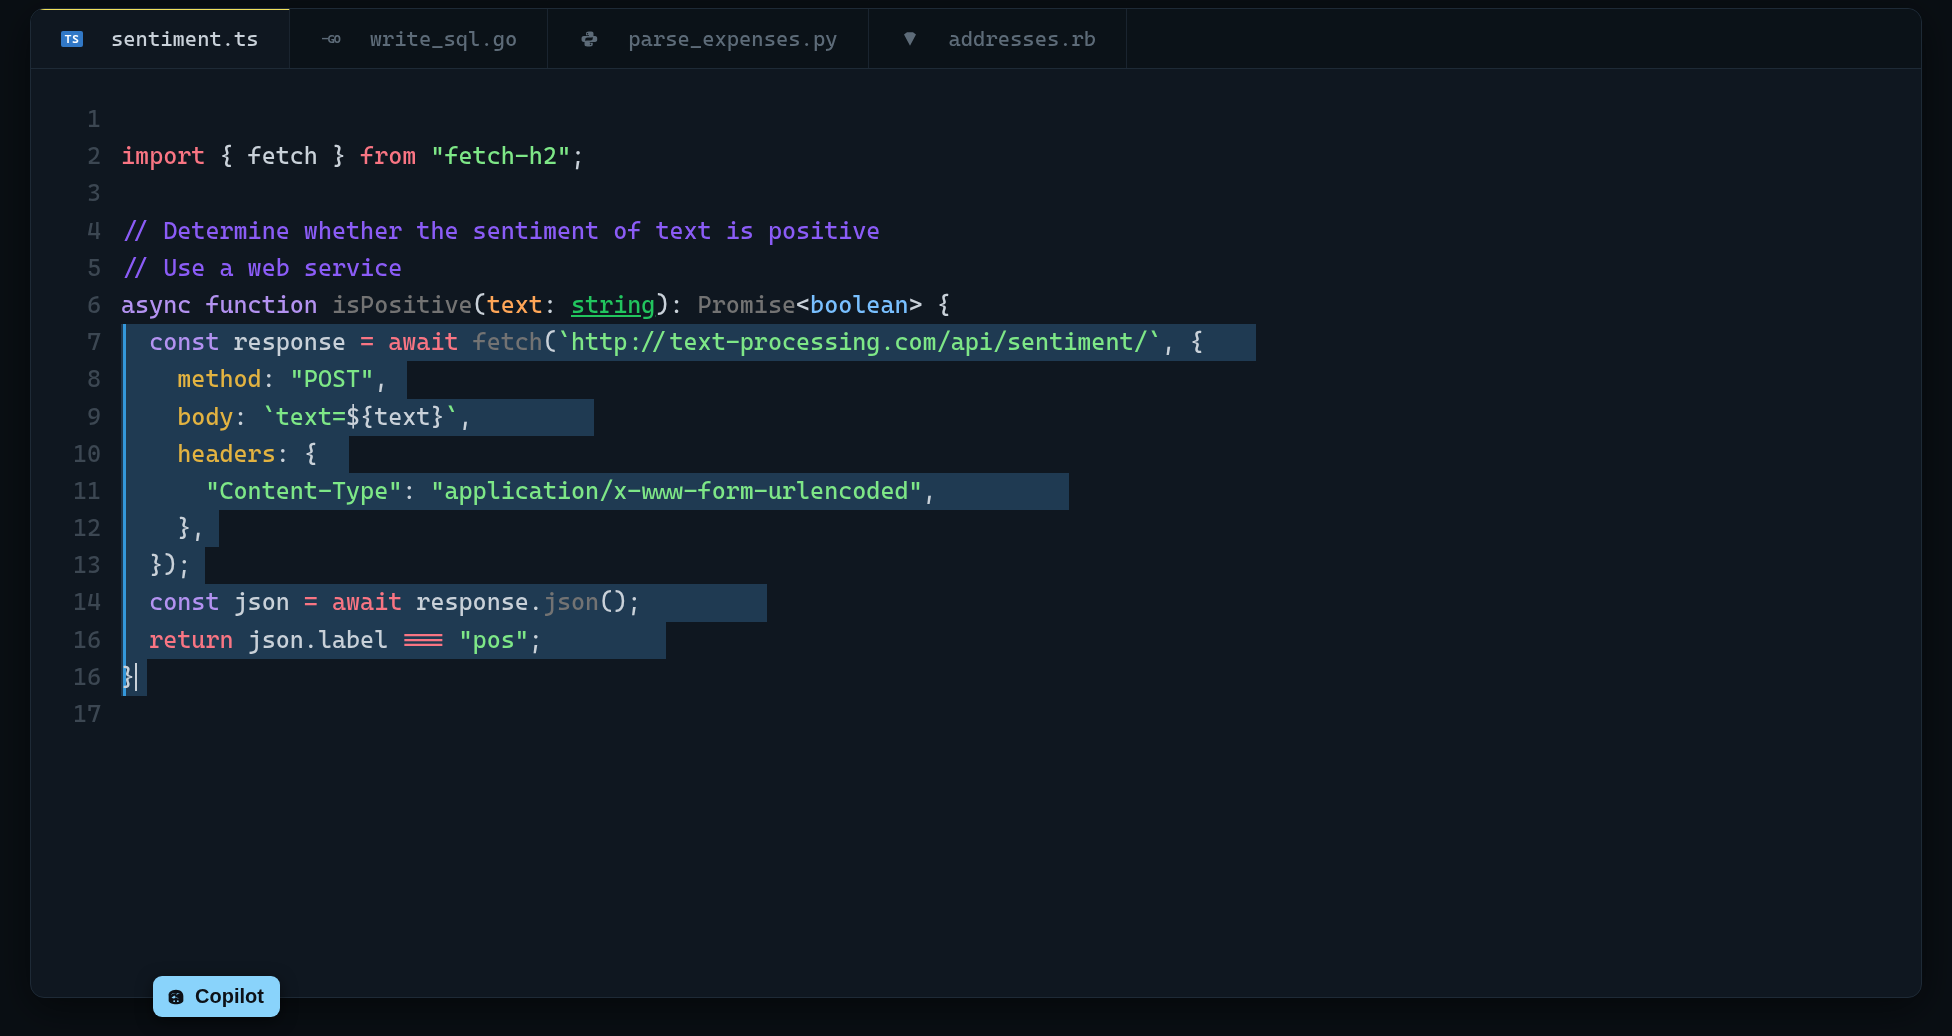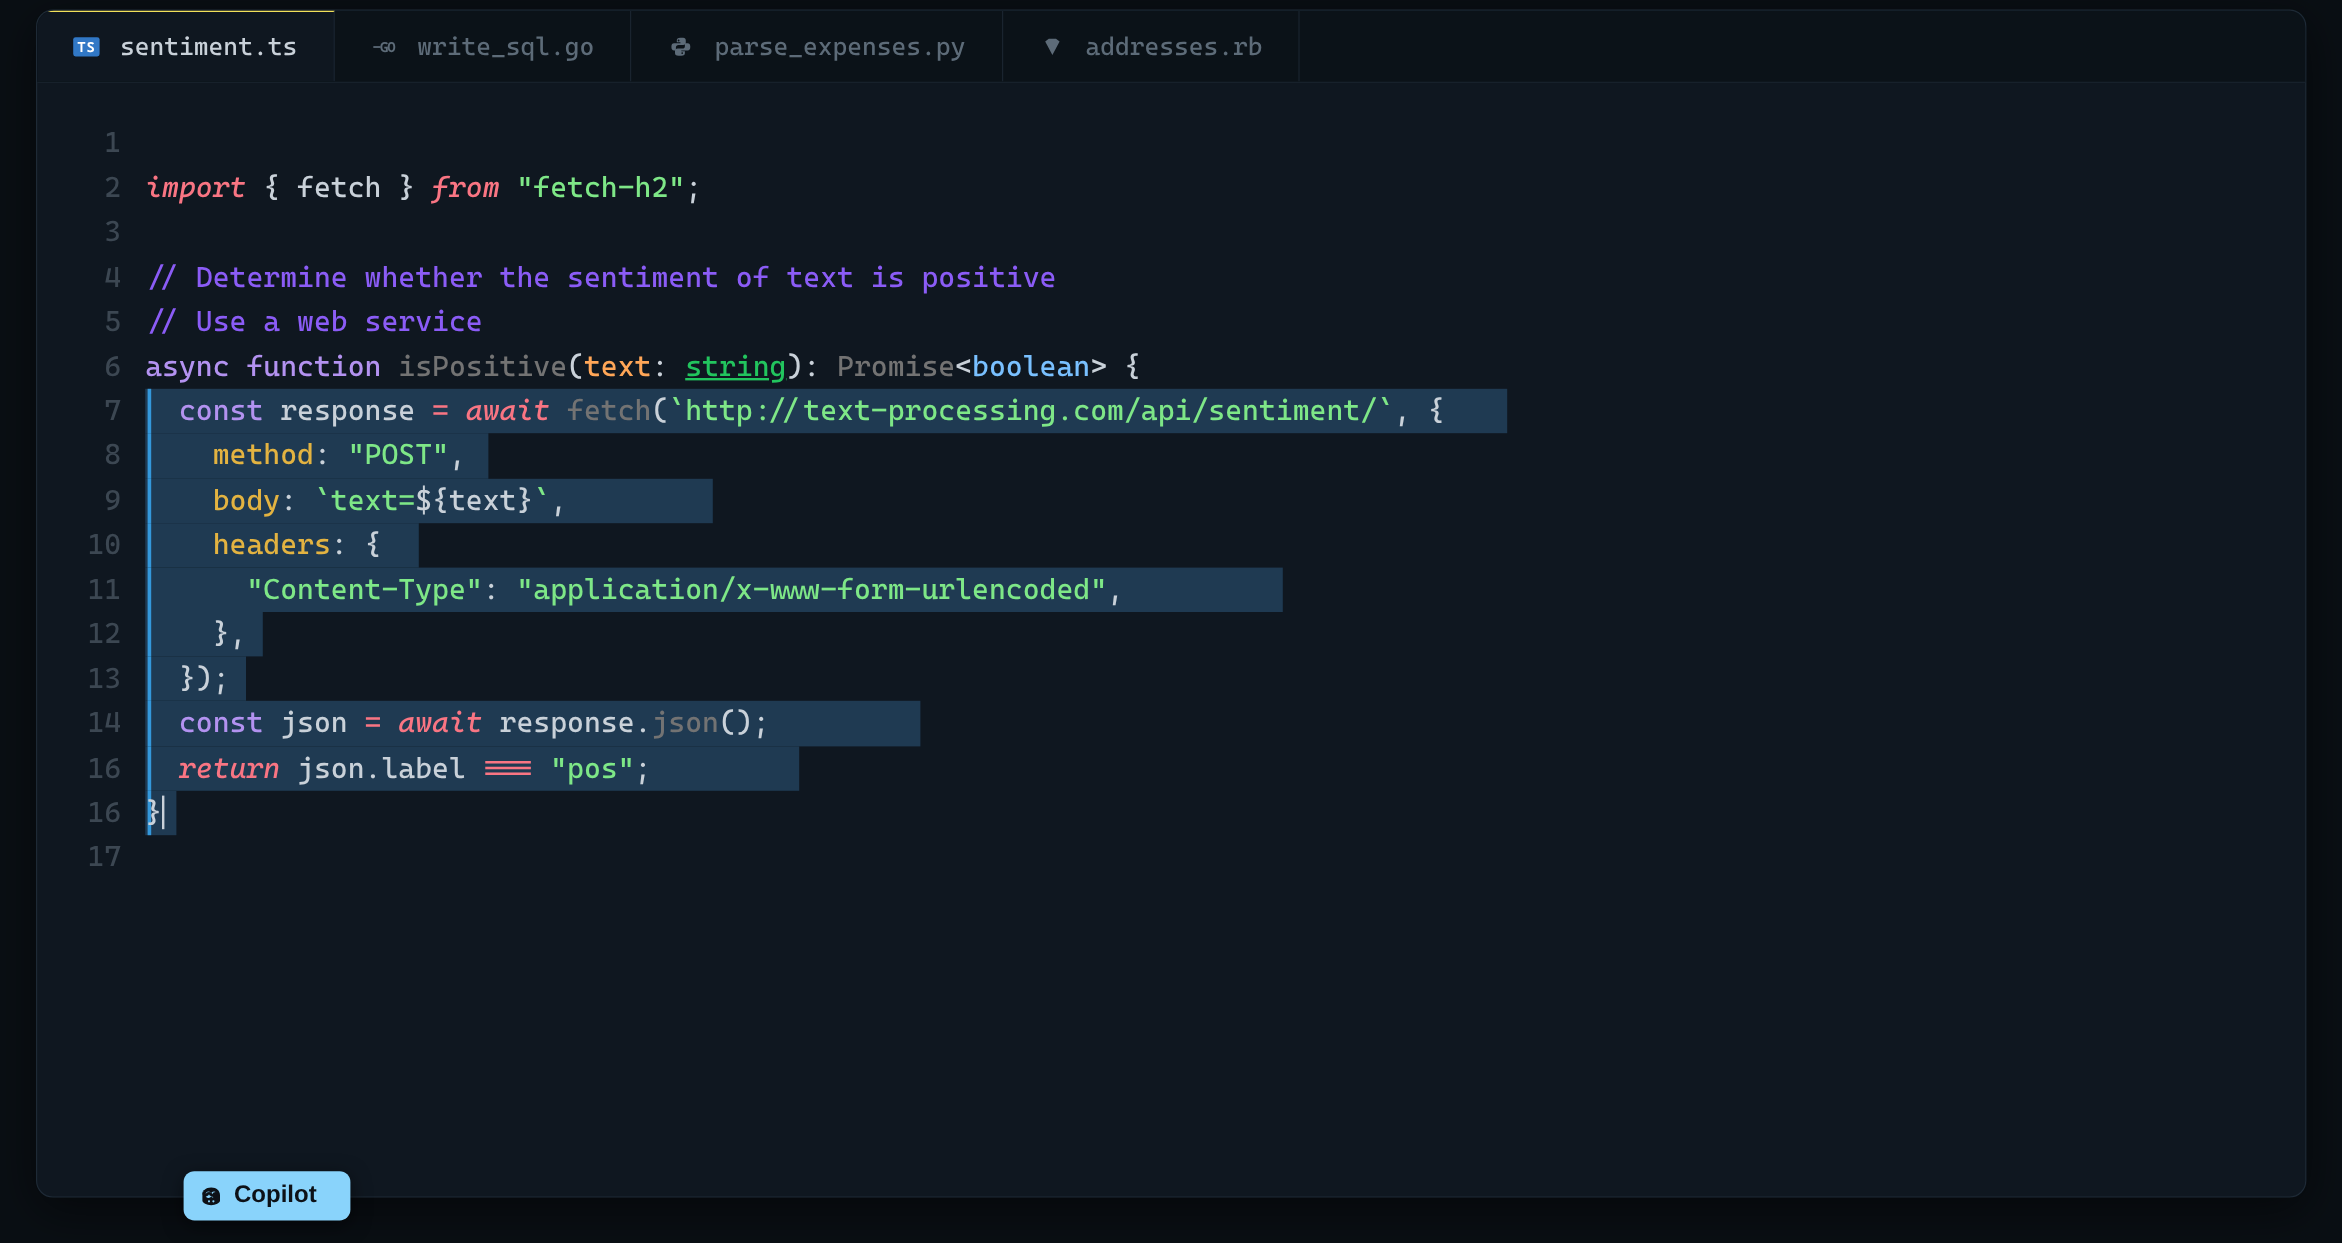--- a/index.html
+++ b/index.html
@@ -28,21 +28,21 @@
     display: flex;
     height: 60px;
     background: #0b1218;
     border-bottom: 1px solid #1e2a36;
     border-radius: 14px 14px 0 0;
     overflow: hidden;
   }
   .tab {
     display: flex;
     align-items: center;
-    gap: 17px;
+    gap: 28px;
     padding: 0 30px;
     font-size: 21px;
     color: #5d6b78;
     border-right: 1px solid #1a242f;
     cursor: pointer;
     white-space: nowrap;
   }
   .tab.active {
     background: #0f1720;
     color: #c9d1d9;
@@ -89,21 +89,21 @@
     z-index: 0;
   }
   .hl-bar {
     position:absolute; left: 2px; top:0; bottom:0; width:3px; background:#3498db; z-index:1;
   }
   .line .txt { position:relative; z-index:2; }
 
   .tk-comment { color:#8b5cf6; }
   .tk-shebang { color:#f778ba; }
   .tk-keyword { color:#b392f0; }
-  .tk-keyword2{ color:#f97583;font-style:italic; }
+  .tk-keyword2{ color:#f97583; }
   .tk-func-yel{ color:#737373; }
   .tk-str-c   { color:#7ee787; }
   .tk-type    { color:#22c55e;text-decoration:underline; }
   .tk-type2   { color:#79c0ff; }
   .tk-prop    { color:#e3b341; }
   .tk-var     { color:#c9d1d9; }
   .tk-punc    { color:#c9d1d9; }
   .tk-op      { color:#f97583; }
   .tk-param   { color:#ffa657; }
 
@@ -117,21 +117,21 @@
 
   .copilot-badge {
     position: absolute;
     left: 122px;
     bottom: -20px;
     background: #89d3fb;
     color: #0d1117;
     font-family: -apple-system, BlinkMacSystemFont, "Segoe UI", Helvetica, Arial, sans-serif;
     font-size: 20px;
     font-weight: 600;
-    padding: 9px 28px 9px 12px;
+    padding: 9px 16px 9px 12px;
     border-radius: 9px;
     display: flex;
     align-items: center;
     gap: 8px;
     box-shadow: 0 4px 16px rgba(0,0,0,0.5);
     cursor: pointer;
   }
   .copilot-icon svg { width: 22px; height: 22px; display:block; }
 </style>
 </head>

